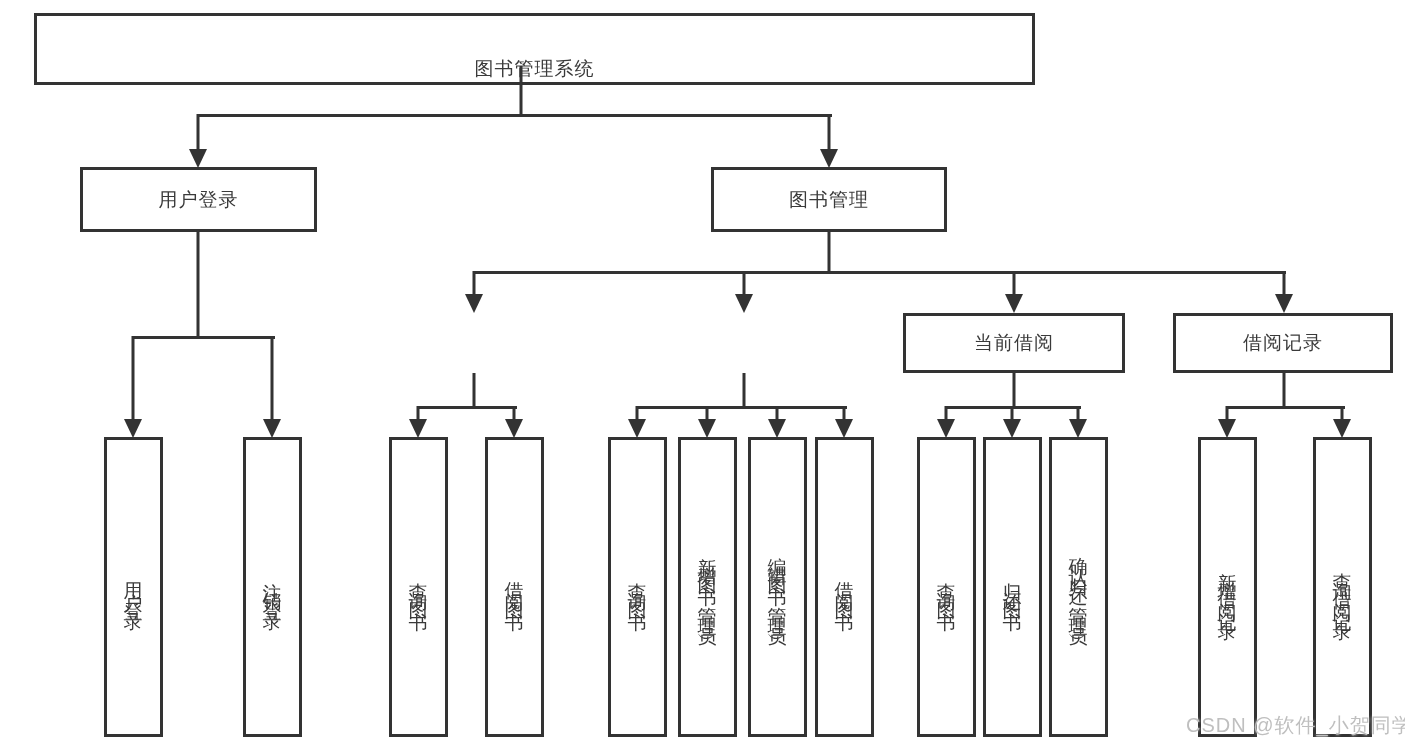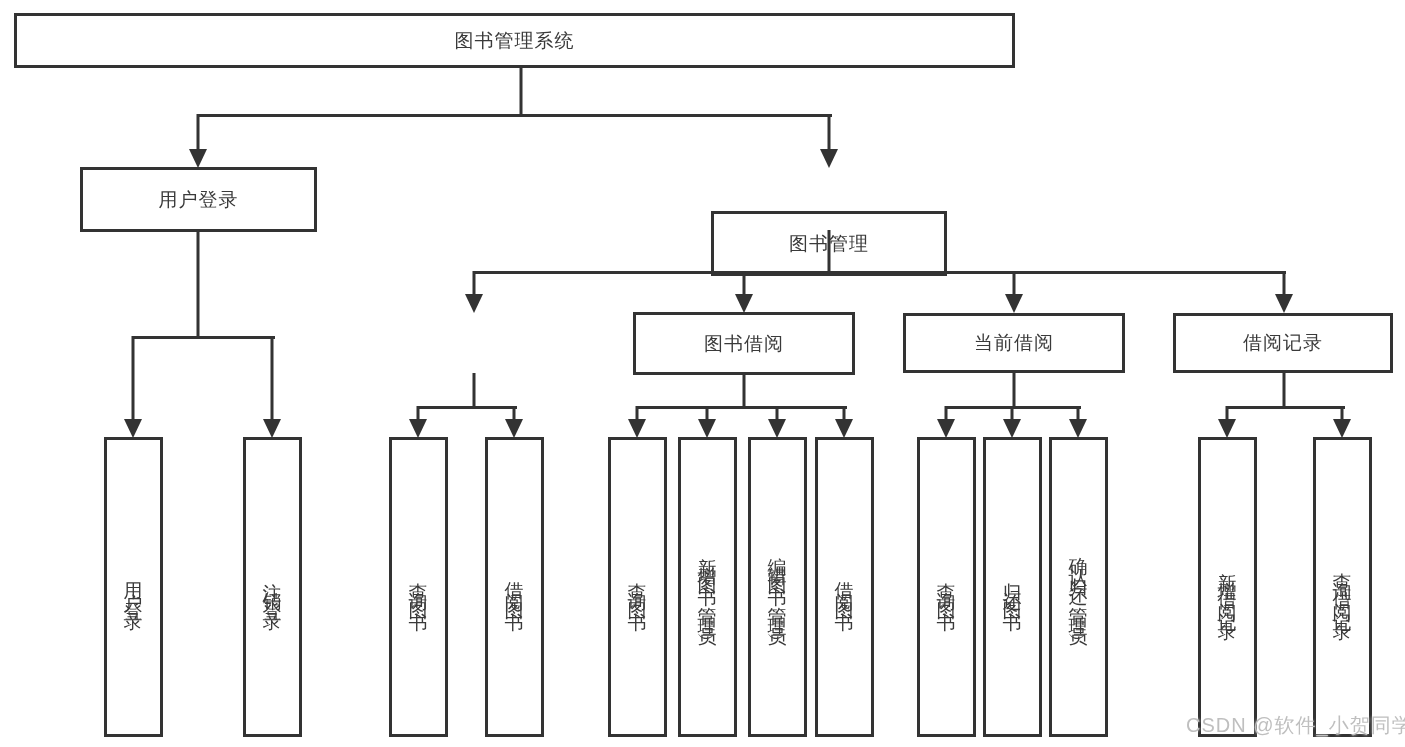--- a/index.html
+++ b/index.html
@@ -50,34 +50,31 @@
     white-space:nowrap;
     text-shadow:0 0 3px #ffffff;
     z-index:10;
   }
 </style>
 </head>
 <body>
 
 <div id="stage">
 
-  <div class="box" style="left:14px;top:13px;width:1001px;height:55px;">
+  <div class="box" style="left:34px;top:13px;width:1001px;height:72px;align-items:flex-end;">
     <span>图书管理系统</span>
   </div>
 
   <div class="box" style="left:80px;top:167px;width:237px;height:65px;">
     <span>用户登录</span>
   </div>
-  <div class="box" style="left:711px;top:167px;width:236px;height:65px;margin-top:44px;">
+  <div class="box" style="left:711px;top:167px;width:236px;height:65px;">
     <span>图书管理</span>
   </div>
 
-  <div class="box" style="left:633px;top:312px;width:222px;height:63px;">
-    <span>图书借阅</span>
-  </div>
   <div class="box" style="left:1173px;top:313px;width:220px;height:60px;">
     <span>借阅记录</span>
   </div>
   <div class="box" style="left:903px;top:313px;width:222px;height:60px;">
     <span>当前借阅</span>
   </div>
 
   <div class="box vbox" style="left:104px;top:437px;width:59px;height:300px;">
     <span>用户登录</span>
   </div>

